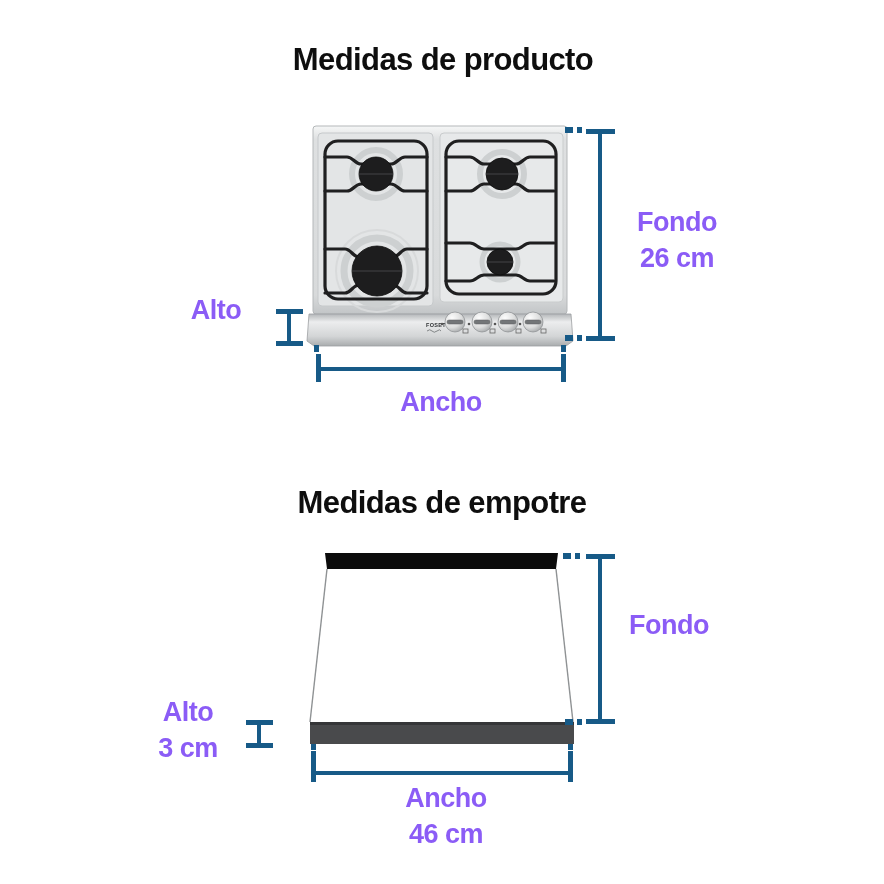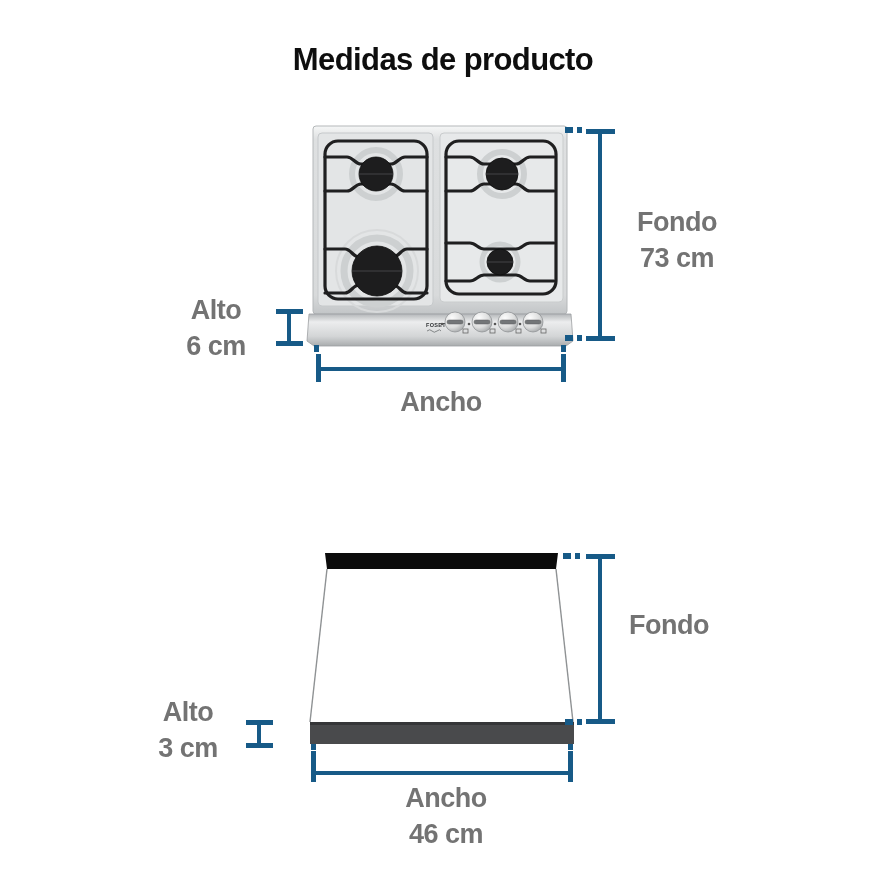--- a/index.html
+++ b/index.html
@@ -6,21 +6,21 @@
   .canvas{
     position:relative;width:884px;height:884px;background:#ffffff;overflow:hidden;
     font-family:"Liberation Sans","DejaVu Sans",sans-serif;color:#101010;
   }
   .title{
     position:absolute;text-align:center;font-weight:bold;font-size:31px;
     letter-spacing:-0.6px;color:#0e0e0e;white-space:nowrap;
   }
   .dim-label{
     position:absolute;text-align:center;font-weight:bold;font-size:27px;
-    line-height:36px;letter-spacing:-0.5px;color:#737373;white-space:nowrap;
+    line-height:36px;letter-spacing:-0.5px;color:#8b5cf6;white-space:nowrap;
   }
   .blue{position:absolute;background:var(--accent,#175a87);}
   svg.fig{position:absolute;}
 </style>
 </head>
 <body>
 
 <div class="canvas">
 
   <div class="title" style="left:243px;top:42px;width:400px;">Medidas de producto</div>
@@ -121,40 +121,40 @@
 
   <div class="blue" style="left:598px;top:131px;width:4px;height:208px;"></div>
   <div class="blue" style="left:586px;top:129px;width:29px;height:5px;"></div>
   <div class="blue" style="left:586px;top:336px;width:29px;height:5px;"></div>
   <div class="blue" style="left:565px;top:127px;width:8px;height:6px;"></div>
   <div class="blue" style="left:577px;top:127px;width:5px;height:6px;"></div>
   <div class="blue" style="left:565px;top:335px;width:8px;height:6px;"></div>
   <div class="blue" style="left:577px;top:335px;width:5px;height:6px;"></div>
   <div class="dim-label" style="left:617px;top:204px;width:120px;">
     <div>Fondo</div>
-    <div>73 cm</div>
+    <div>26 cm</div>
   </div>
 
   <div class="blue" style="left:287px;top:311px;width:4px;height:33px;"></div>
   <div class="blue" style="left:276px;top:309px;width:27px;height:5px;"></div>
   <div class="blue" style="left:276px;top:341px;width:27px;height:5px;"></div>
   <div class="dim-label" style="left:156px;top:292px;width:120px;">
     <div>Alto</div>
-    <div>6 cm</div>
   </div>
 
   <div class="blue" style="left:318px;top:367px;width:246px;height:4px;"></div>
   <div class="blue" style="left:316px;top:354px;width:5px;height:28px;"></div>
   <div class="blue" style="left:561px;top:354px;width:5px;height:28px;"></div>
   <div class="blue" style="left:314px;top:345px;width:5px;height:7px;"></div>
   <div class="blue" style="left:561px;top:345px;width:5px;height:7px;"></div>
   <div class="dim-label" style="left:331px;top:384px;width:220px;">
     <div>Ancho</div>
   </div>
 
+  <div class="title" style="left:242px;top:485px;width:400px;">Medidas de empotre</div>
 
   <svg class="fig" style="left:295px;top:545px;width:290px;height:210px" viewBox="0 0 290 210">
     <polygon points="30,8 263,8 261,24 32,24" fill="#0b0b0b"></polygon>
     <line x1="32" y1="24" x2="15" y2="177" stroke="#8f9294" stroke-width="1.4"></line>
     <line x1="261" y1="24" x2="278" y2="177" stroke="#8f9294" stroke-width="1.4"></line>
     <rect x="15" y="177" width="264" height="22" fill="#494a4c"></rect>
     <rect x="15" y="177" width="264" height="3" fill="#353638"></rect>
   </svg>
 
   <div class="blue" style="left:598px;top:556px;width:4px;height:166px;"></div>

